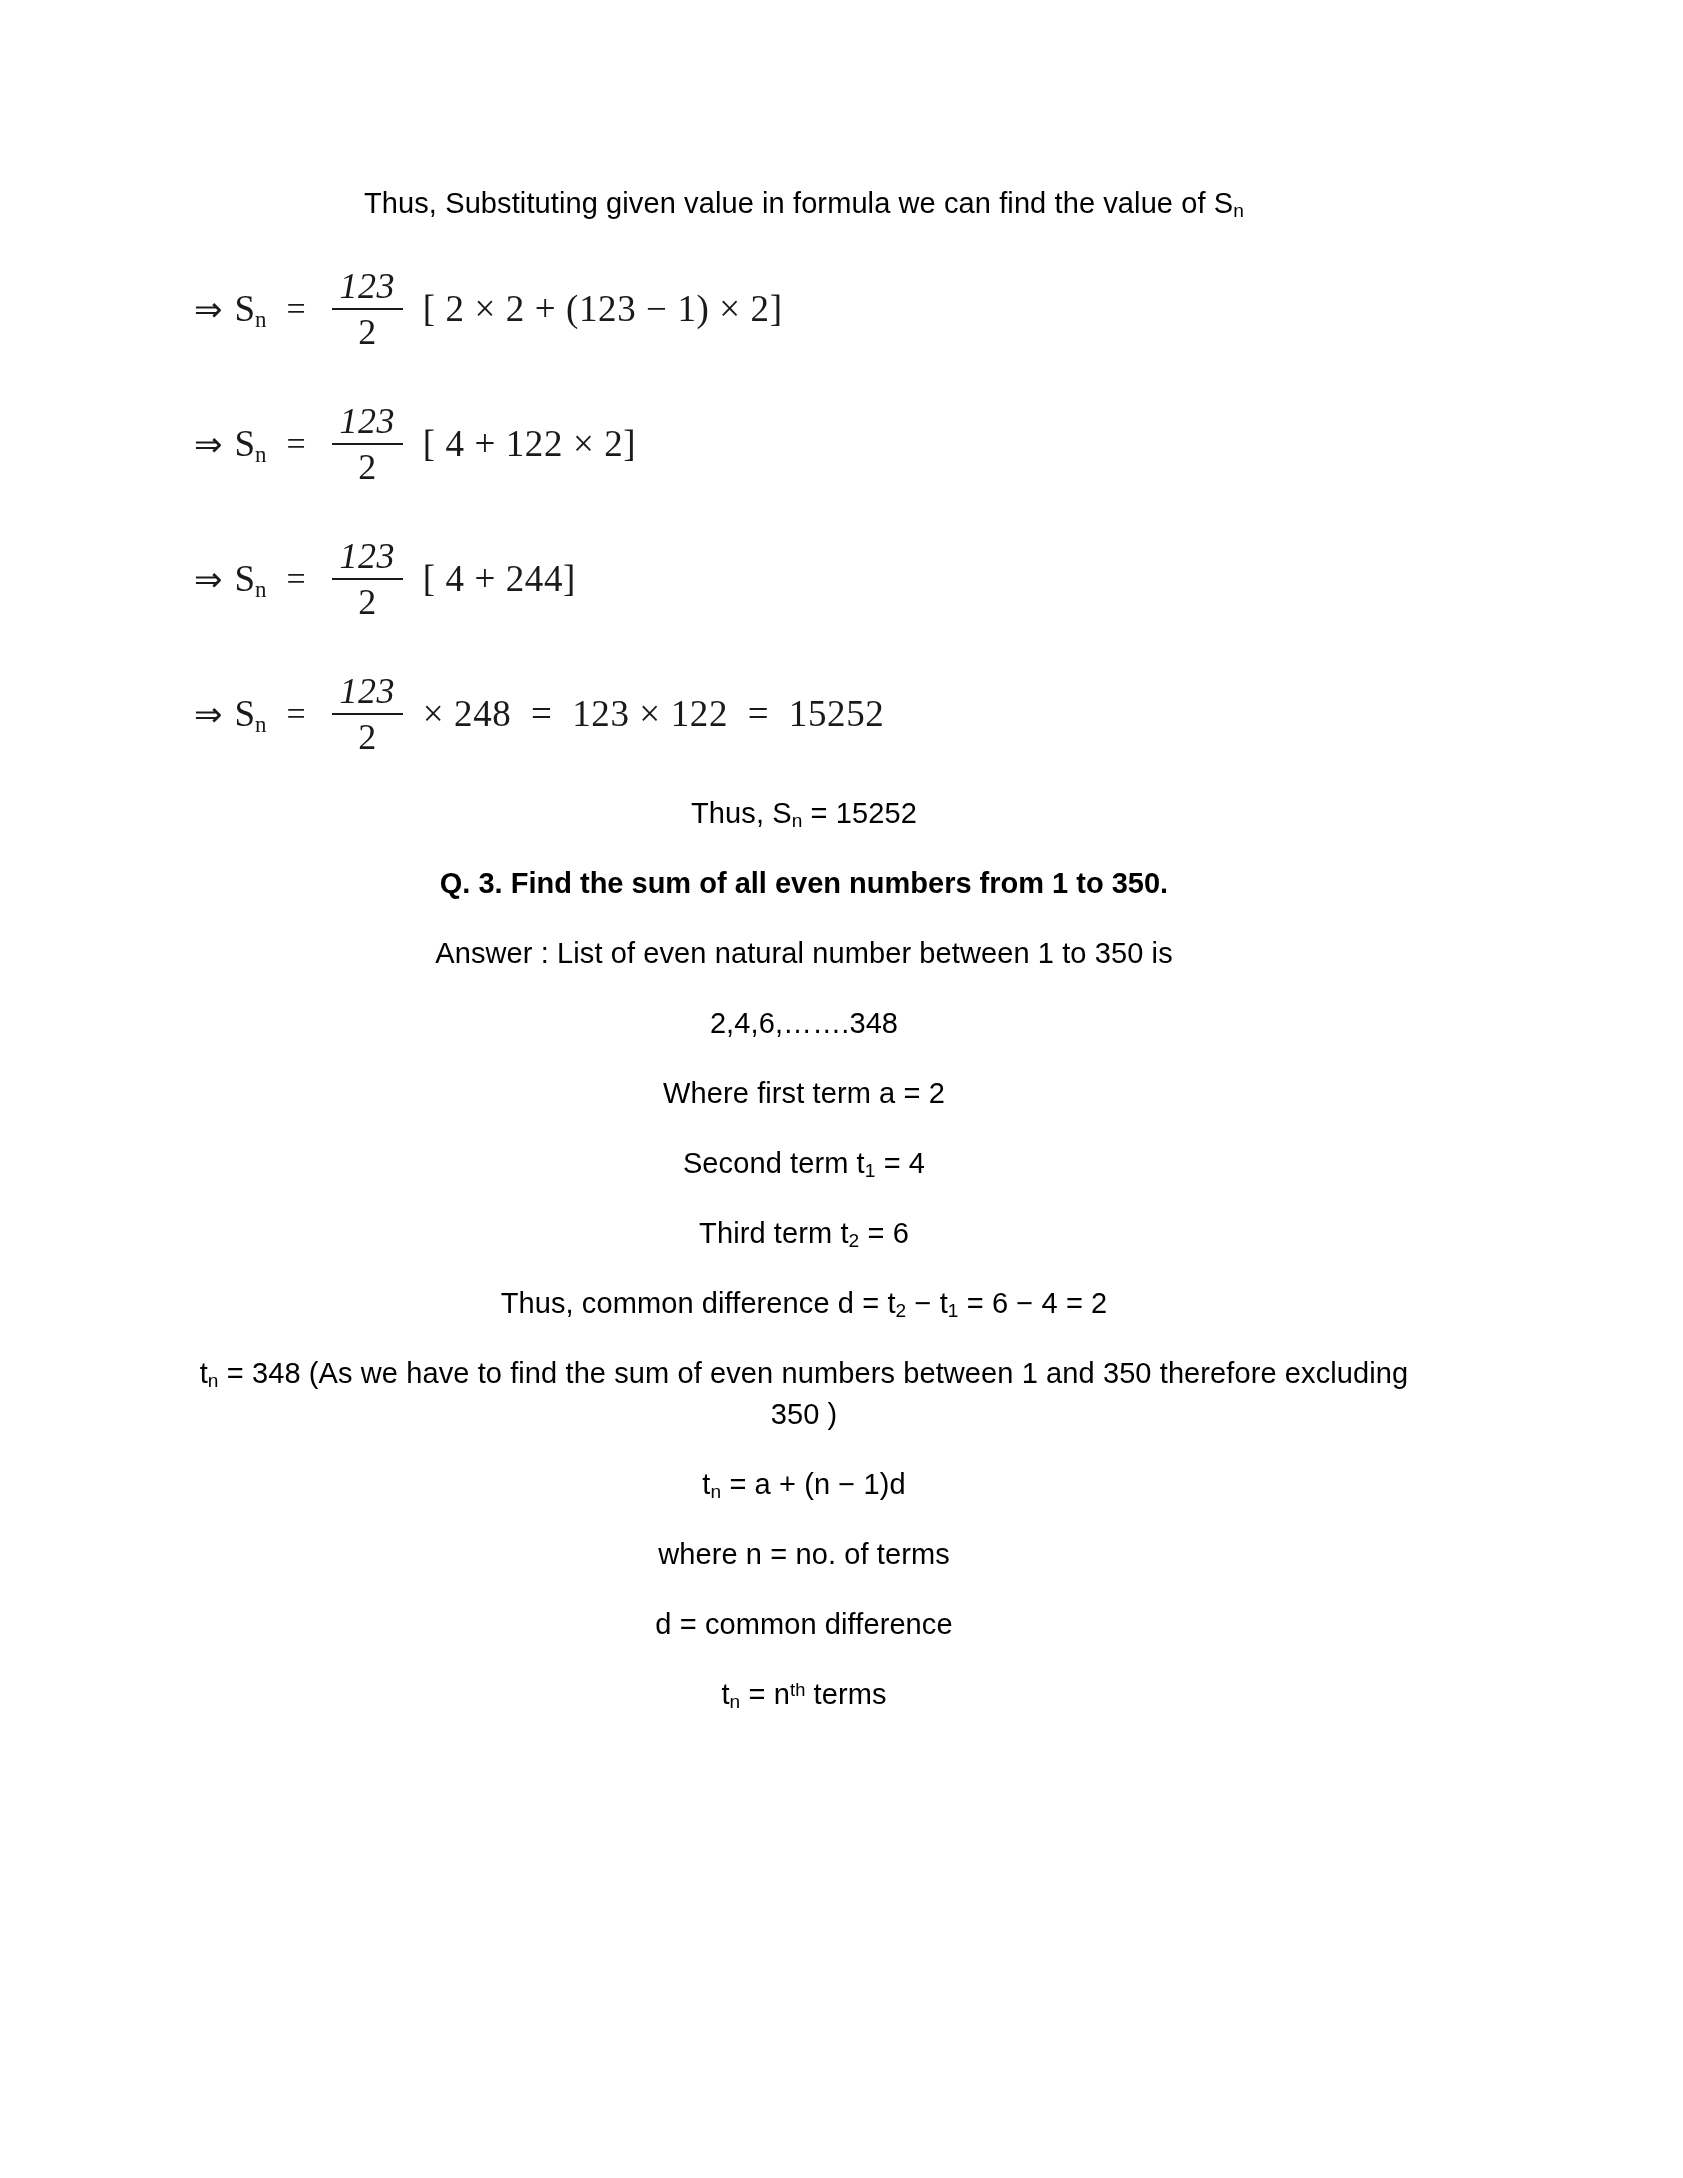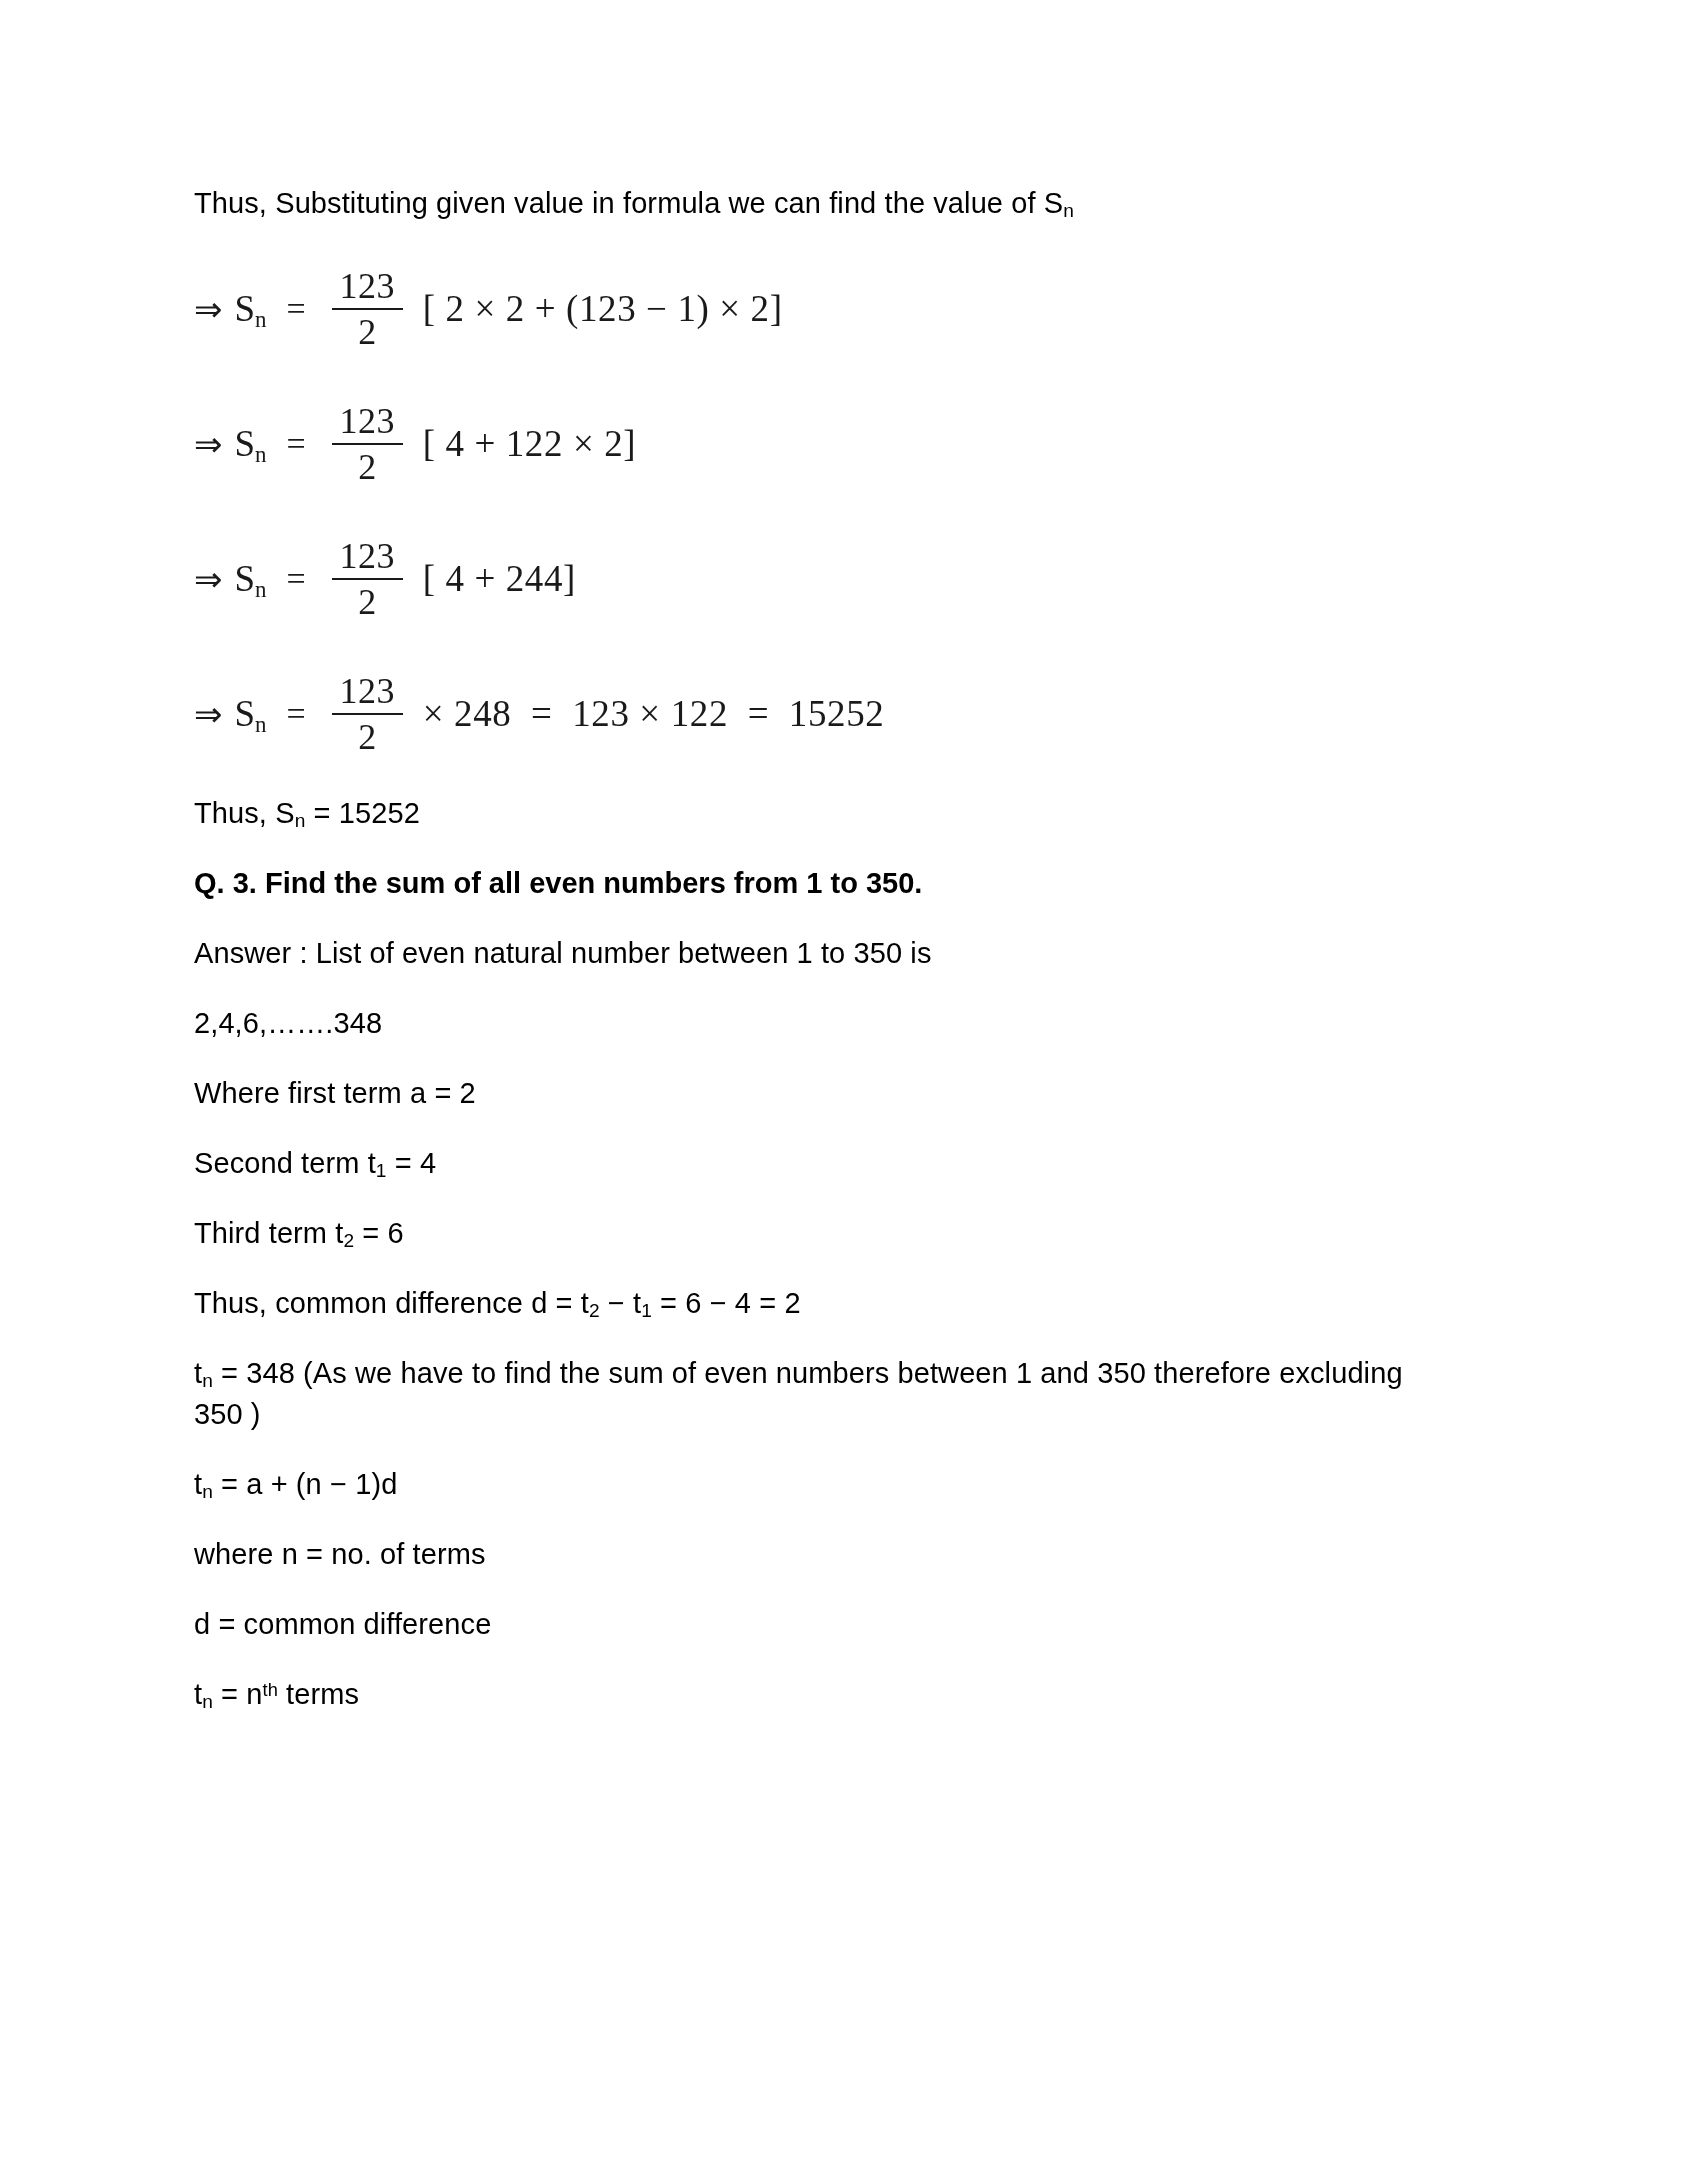--- a/index.html
+++ b/index.html
@@ -19,20 +19,21 @@
     position: relative;
     width: 1683px;
     height: 2178px;
     background: #ffffff;
     box-sizing: border-box;
     padding: 183px 267px 0 194px;
   }
   .doc-body {
     position: relative;
     width: 1220px;
+    text-align: center;
   }
 
   
   .para {
     font-family: "Liberation Sans", sans-serif;
     font-size: 29px;
     line-height: 41px;
     color: #000000;
     margin: 0 0 29px 0;
     letter-spacing: 0.1px;
@@ -95,20 +96,21 @@
     align-items: center;
     justify-content: center;
     margin: 0 10px;
     line-height: 1;
     vertical-align: middle;
   }
   .frac .num {
     font-size: 36px;
     padding: 0 6px 4px 6px;
     letter-spacing: 0.5px;
+    font-style: italic;
   }
   .frac .bar {
     display: block;
     width: 100%;
     min-width: 71px;
     height: 2px;
     background: #1a1a1a;
   }
   .frac .den {
     font-size: 36px;

